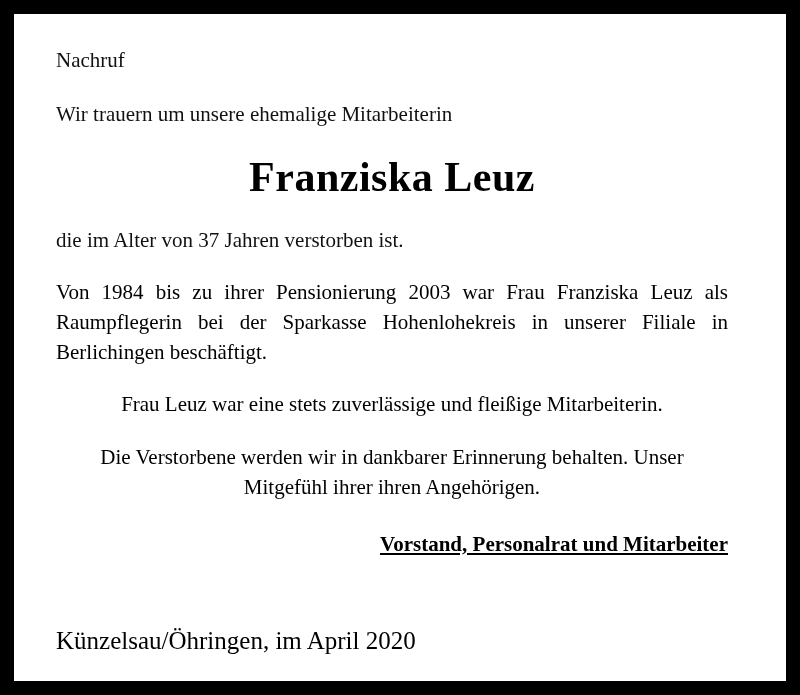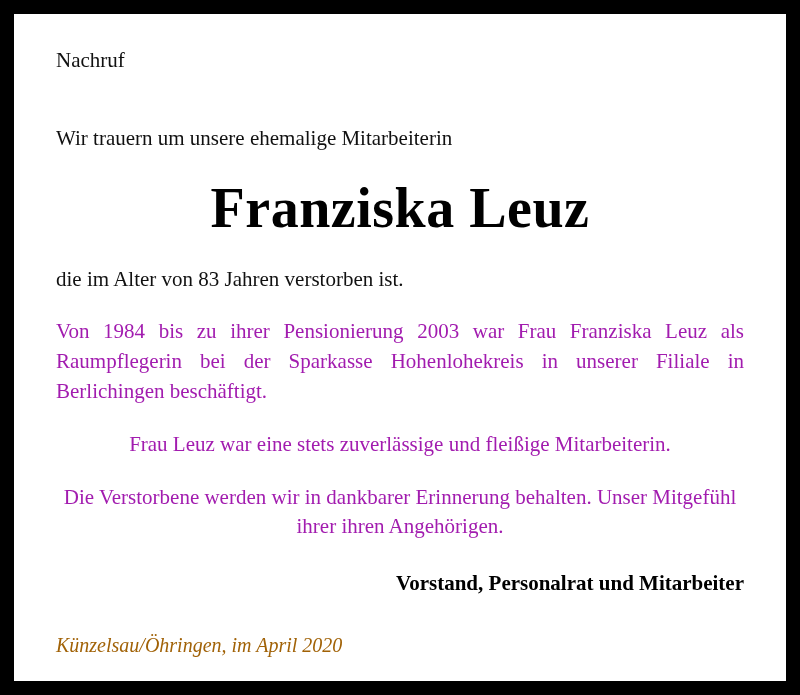--- a/index.html
+++ b/index.html
@@ -17,96 +17,95 @@
     width: 800px;
     height: 695px;
     background: #000000;
     padding: 14px 14px 14px 14px;
   }
   .obituary-card {
     box-sizing: border-box;
     width: 100%;
     height: 100%;
     background: #ffffff;
-    padding: 34px 42px 20px 42px;
+    padding: 34px 58px 20px 42px;
     display: flex;
     flex-direction: column;
   }
   .kicker {
     font-size: 21px;
     color: #111111;
     line-height: 1.2;
     margin-bottom: 28px;
   }
   .lead {
     font-size: 21px;
     color: #111111;
     line-height: 1.3;
     margin-bottom: 22px;
-    margin-top: 24px;
   }
   .deceased-name {
-    font-size: 56px;
+    font-size: 42px;
     font-weight: bold;
     letter-spacing: 0.5px;
     color: #000000;
     text-align: center;
     line-height: 1.1;
     margin: 4px 0 26px 0;
   }
   .age-line {
     font-size: 21px;
     color: #111111;
     line-height: 1.3;
     margin-bottom: 24px;
   }
   .body-para {
     font-size: 21px;
-    color: #a21caf;
+    color: #000000;
     line-height: 1.42;
     text-align: justify;
     margin-bottom: 23px;
   }
   .body-para.no-justify {
     text-align: center;
   }
   .signature {
     font-size: 21px;
     font-weight: bold;
     color: #000000;
     line-height: 1.35;
     text-align: right;
     margin-top: 4px;
     margin-bottom: 34px;
   }
   .signature .sig-line {
     display: block;
+    text-decoration: underline;
   }
   .place-date {
-    font-size: 20px;
-    color: #a16207;
+    font-size: 25px;
+    color: #000000;
     line-height: 1.3;
     margin-top: auto;
     margin-bottom: 4px;
-    font-style: italic;
   }
 </style>
 </head>
 <body>
 
 <div class="obituary-frame">
   <div class="obituary-card">
 
     <div class="kicker">Nachruf</div>
 
     <div class="lead">Wir trauern um unsere ehemalige Mitarbeiterin</div>
 
     <div class="deceased-name">Franziska Leuz</div>
 
-    <div class="age-line">die im Alter von 83 Jahren verstorben ist.</div>
+    <div class="age-line">die im Alter von 37 Jahren verstorben ist.</div>
 
     <div class="body-para">Von 1984 bis zu ihrer Pensionierung 2003 war Frau Franziska Leuz als Raumpflegerin bei der Sparkasse Hohenlohekreis in unserer Filiale in Berlichingen beschäftigt.</div>
 
     <div class="body-para no-justify">Frau Leuz war eine stets zuverlässige und fleißige Mitarbeiterin.</div>
 
     <div class="body-para no-justify">Die Verstorbene werden wir in dankbarer Erinnerung behalten. Unser Mitgefühl ihrer ihren Angehörigen.</div>
 
     <div class="signature">
       <span class="sig-line">Vorstand, Personalrat und Mitarbeiter</span>
     </div>

